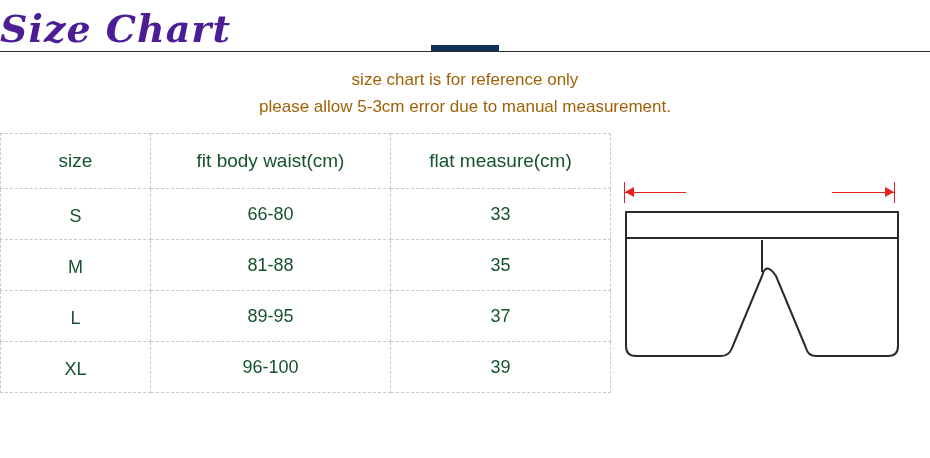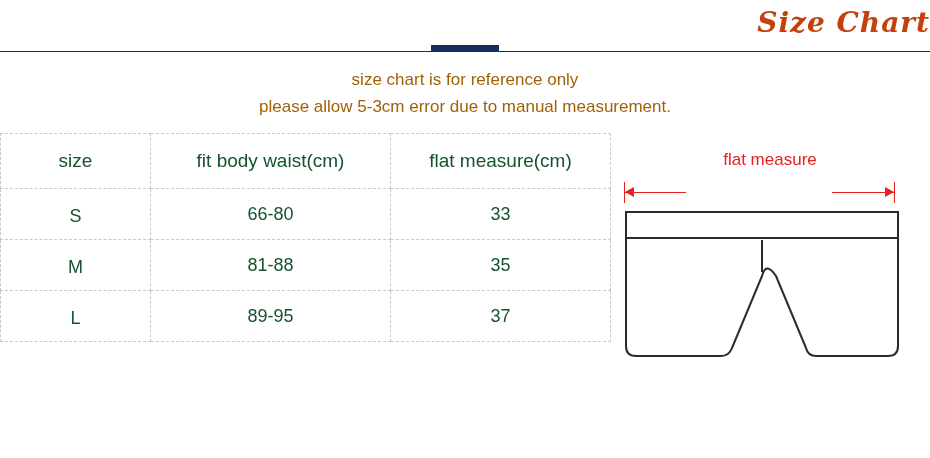--- a/index.html
+++ b/index.html
@@ -14,27 +14,27 @@
     font-family: "Liberation Sans", sans-serif;
     overflow: hidden;
   }
 
   
   .title {
     position: absolute;
     top: 6px;
     left: 0;
     width: 930px;
-    text-align: right;
+    text-align: left;
     font-family: "DejaVu Serif", serif;
     font-style: italic;
     font-weight: bold;
-    font-size: 28px;
+    font-size: 38px;
     letter-spacing: 1px;
-    color: #c2410c;
+    color: #4c1d95;
   }
   .title-underline {
     position: absolute;
     top: 45px;
     left: 431px;
     width: 68px;
     height: 6px;
     background: #12305e;
   }
   .hr-full {
@@ -182,26 +182,30 @@
       <tr>
         <td><span class="cell-size">M</span></td>
         <td>81-88</td>
         <td>35</td>
       </tr>
       <tr>
         <td><span class="cell-size">L</span></td>
         <td>89-95</td>
         <td>37</td>
       </tr>
+      <tr>
+        <td><span class="cell-size">XL</span></td>
+        <td>96-100</td>
+        <td>39</td>
+      </tr>
     </tbody>
   </table>
 </div>
 
 <div class="diagram">
-  <div class="measure-label">flat measure</div>
   <div class="arrow-cap l"></div>
   <div class="arrow-cap r"></div>
   <div class="arrow-line left-seg"></div>
   <div class="arrow-line right-seg"></div>
   <div class="arrow-head l"></div>
   <div class="arrow-head r"></div>
 
   <svg class="shorts-svg" width="300" height="210" viewBox="0 0 300 210">
 
     <rect x="10" y="6" width="272" height="26" fill="#ffffff" stroke="#2b2b2b" stroke-width="2"></rect>

